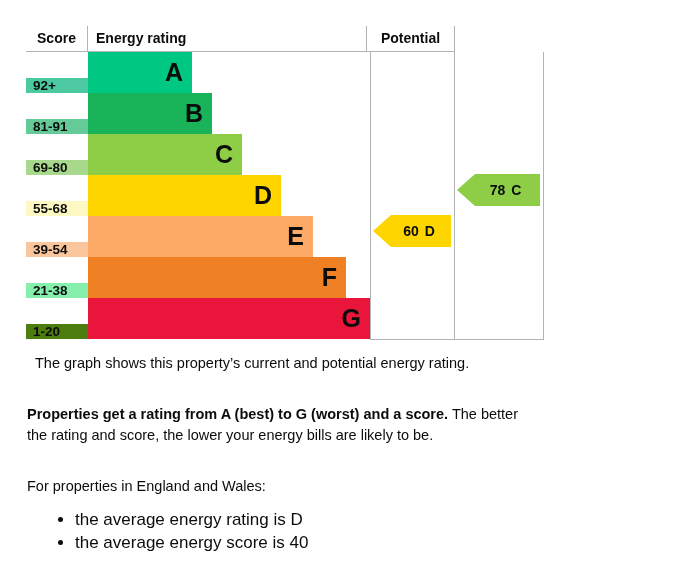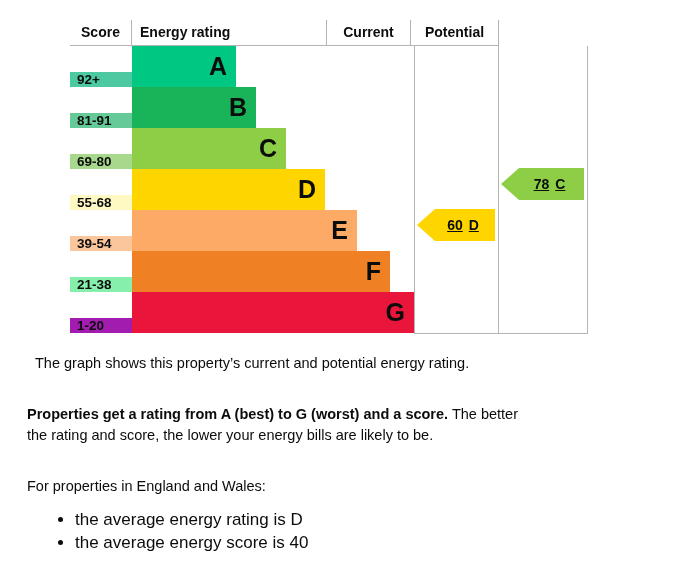--- a/index.html
+++ b/index.html
@@ -13,23 +13,22 @@
     font-family: "Liberation Sans", sans-serif;
     color: #0b0c0c;
     position: relative;
     overflow: hidden;
   }
 
   
   .epc {
     position: absolute;
     left: 26px;
-    top: 20px;
+    top: 26px;
     width: 429px;
-    margin-left: 44px;
   }
 
   .epc-header {
     display: flex;
     height: 26px;
     border-bottom: 1px solid #b1b4b6;
     box-sizing: border-box;
   }
   .epc-header .hcell {
     font-size: 14px;
@@ -129,21 +128,20 @@
     height: 32px;
     display: flex;
     align-items: center;
     justify-content: center;
     font-size: 14px;
     font-weight: bold;
     color: #0b0c0c;
     clip-path: polygon(0% 50%, 18px 0%, 100% 0%, 100% 100%, 18px 100%);
     box-sizing: border-box;
     padding-left: 14px;
-    text-decoration: underline;
   }
   .badge .badge-score { margin-right: 6px; }
   .badge-current {
     left: 347px;
     top: 163px;
     width: 78px;
   }
   .badge-potential {
     left: 431px;
     top: 122px;
@@ -179,21 +177,20 @@
   }
 </style>
 </head>
 <body>
 
 <div class="epc">
 
   <div class="epc-header">
     <div class="hcell h-score">Score</div>
     <div class="hcell h-rating">Energy rating</div>
-    <div class="hcell h-current">Current</div>
     <div class="hcell h-potential">Potential</div>
   </div>
 
   <div class="epc-body">
 
     <div class="band-rows">
 
       <div class="band-row">
         <div class="band-score" style="background:#4cc9a0">92+</div>
         <div class="band-bar" style="background:#00c781;width:104px">
@@ -230,21 +227,21 @@
       </div>
 
       <div class="band-row">
         <div class="band-score" style="background:#86efac">21-38</div>
         <div class="band-bar" style="background:#ef8023;width:258px">
           <span class="band-letter">F</span>
         </div>
       </div>
 
       <div class="band-row">
-        <div class="band-score" style="background:#a21caf">1-20</div>
+        <div class="band-score" style="background:#4d7c0f">1-20</div>
         <div class="band-bar" style="background:#e9153b;width:291px">
           <span class="band-letter">G</span>
         </div>
       </div>
 
     </div>
 
     <div class="col-rule rule-current-l"></div>
     <div class="col-rule rule-current-r"></div>
     <div class="col-rule rule-potential-r"></div>

